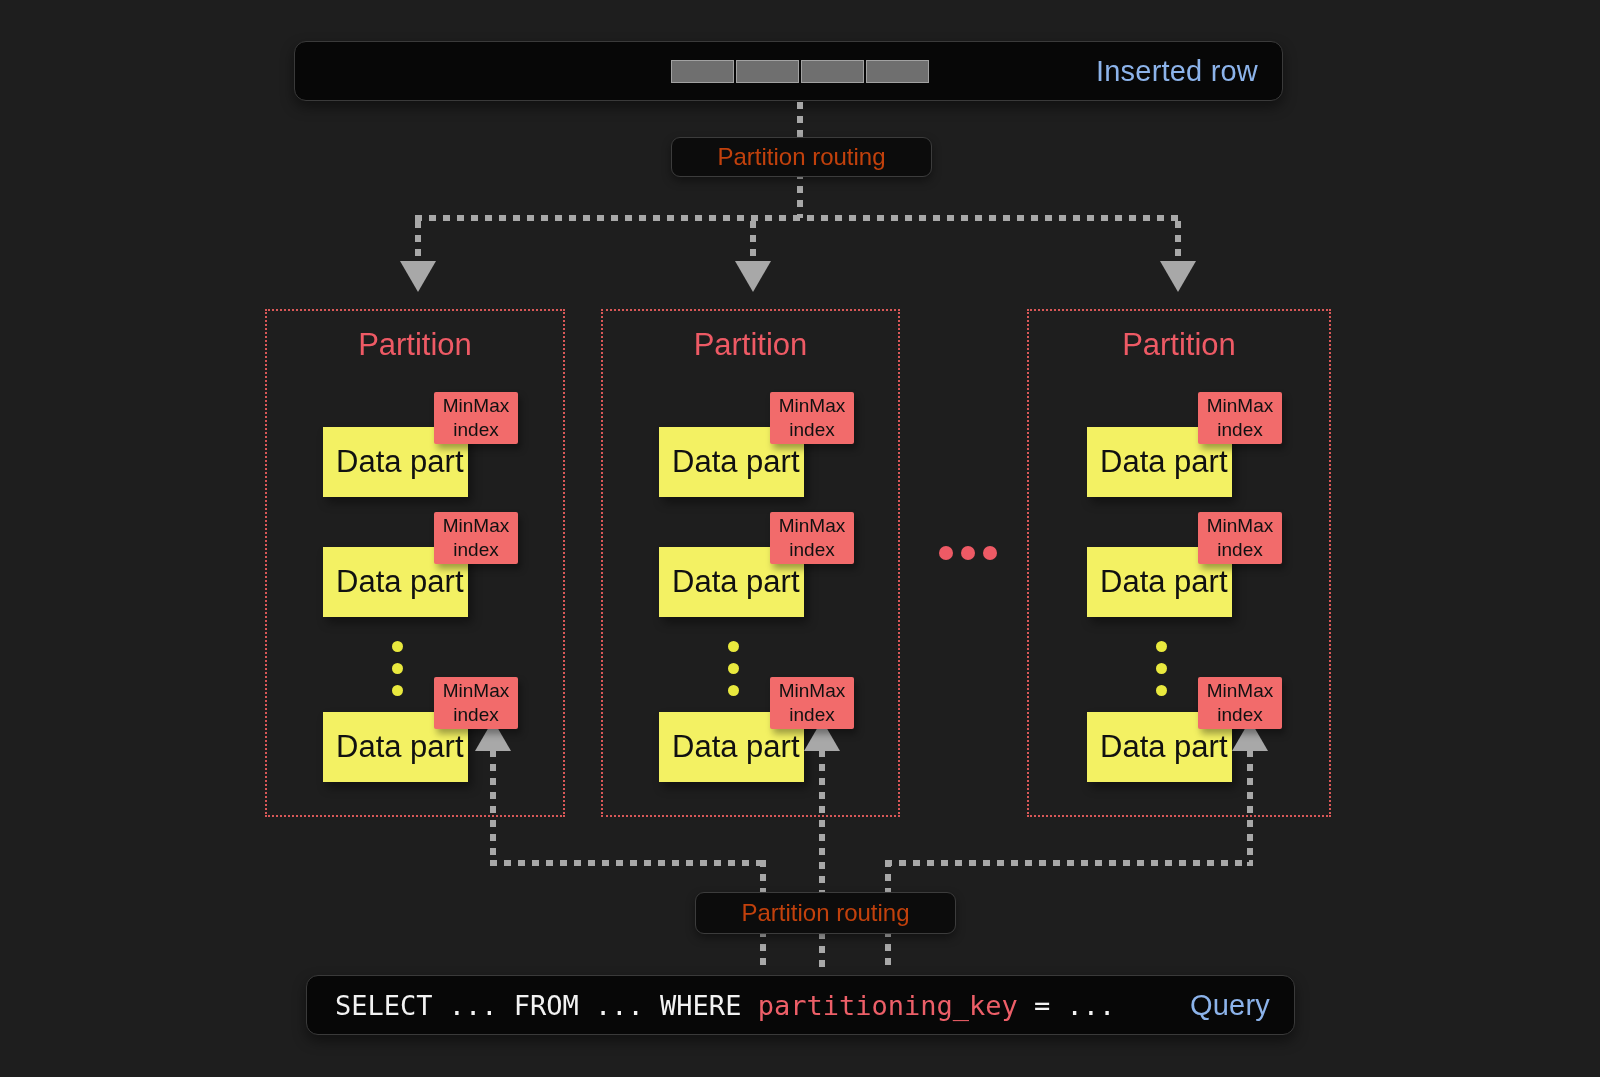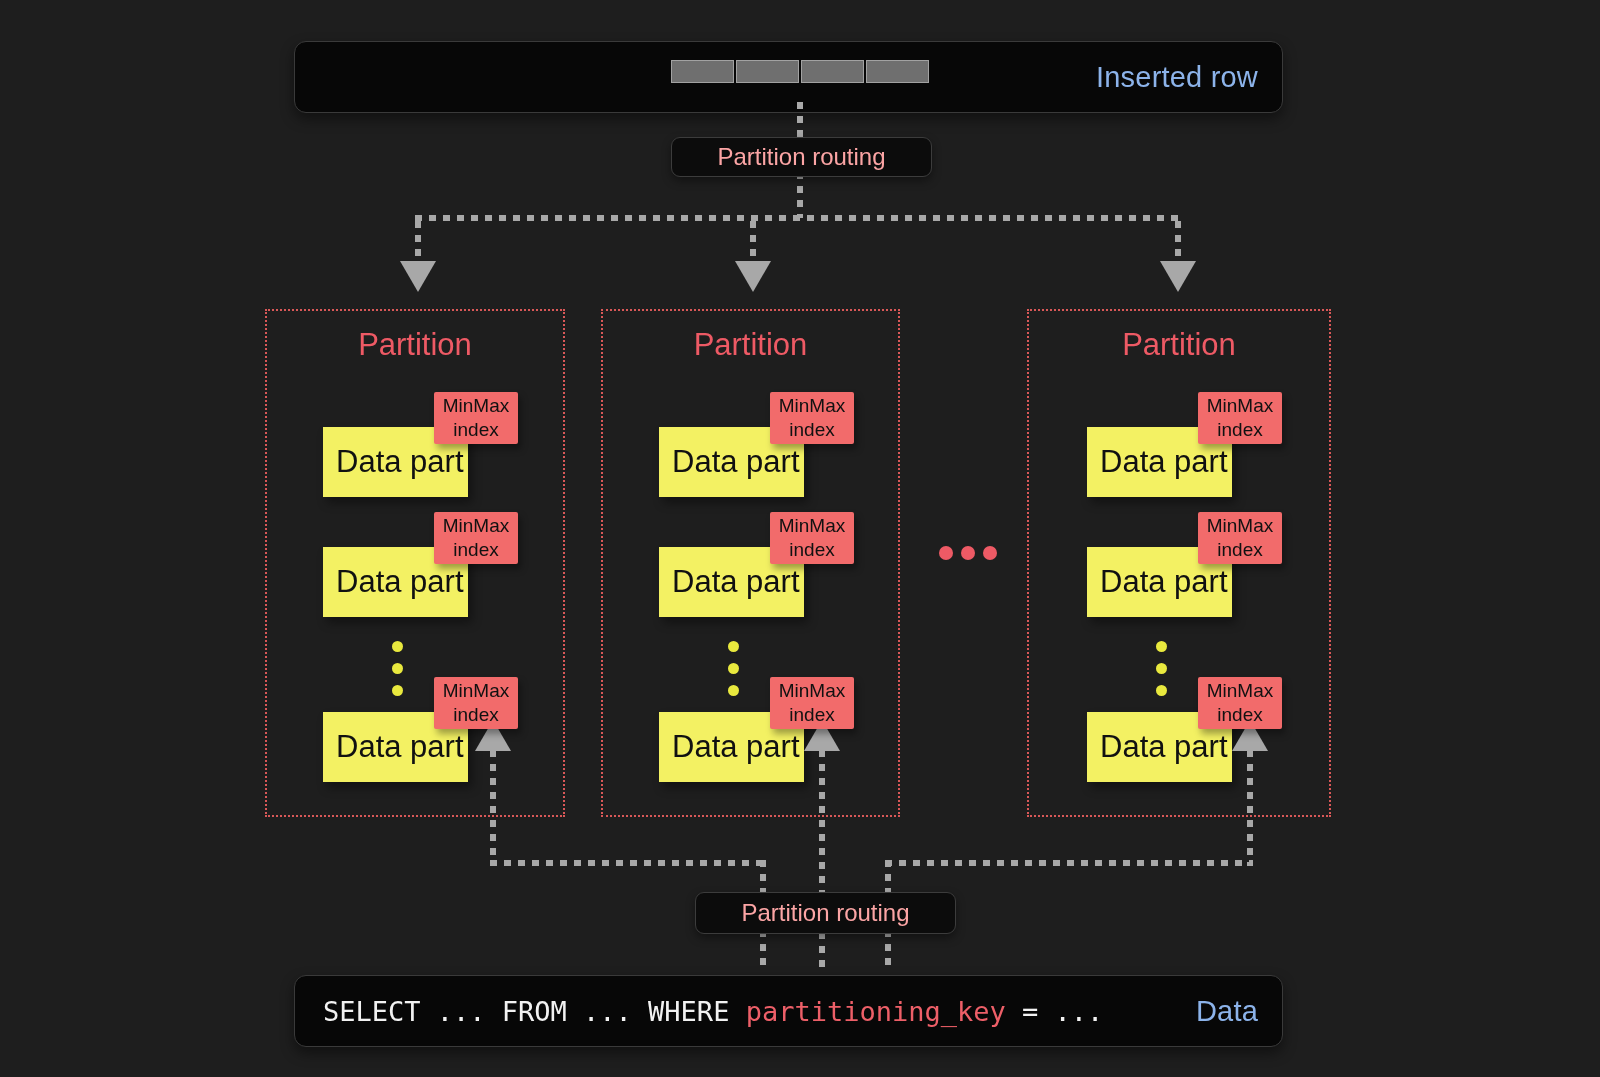--- a/index.html
+++ b/index.html
@@ -3,27 +3,27 @@
 <meta charset="utf-8">
 <style>
   html,body{margin:0;padding:0;background:#161616;}
   .stage{
     position:relative;width:1600px;height:1077px;overflow:hidden;
     background:#1e1e1e;
     font-family:"Liberation Sans",sans-serif;
   }
   
   .bar{
-    position:absolute;left:294px;width:989px;height:72px;
+    position:absolute;left:294px;width:989px;height:60px;
     background:#070707;border:1px solid #3a3a3a;border-radius:12px;
     box-shadow:0 6px 14px rgba(0,0,0,.45);
     box-sizing:border-box;
   }
   .bar.top{top:41px;}
-  .bar.bottom{top:975px;}
+  .bar.bottom{top:975px;margin-left:12px;}
   .bar-label{
     position:absolute;right:24px;top:50%;transform:translateY(-50%);
     color:#8cb3ea;font-size:29px;letter-spacing:.2px;
   }
   .segments{
     position:absolute;left:376px;top:18px;width:258px;height:23px;
     display:flex;gap:2px;
   }
   .segment{
     flex:1;background:#6f6f6f;border:1px solid #a2a2a2;box-sizing:border-box;
@@ -32,21 +32,21 @@
     position:absolute;left:28px;top:50%;transform:translateY(-50%);
     font-family:"DejaVu Sans Mono",monospace;font-size:27px;color:#f2f2f2;
     white-space:pre;
   }
   .sql .key{color:#ed5f68;}
   
   .pill{
     position:absolute;width:259px;height:38px;z-index:3;
     background:#0c0c0c;border:1px solid #3c3c3c;border-radius:9px;
     display:flex;align-items:center;justify-content:center;
-    color:#fca5a5;font-size:24px;
+    color:#c2410c;font-size:24px;
     box-shadow:0 4px 10px rgba(0,0,0,.4);
   }
   
   .dv{position:absolute;width:6px;z-index:1;
       background:repeating-linear-gradient(180deg,#a8a8a8 0 7px,transparent 7px 14px);}
   .dh{position:absolute;height:6px;z-index:1;
       background:repeating-linear-gradient(90deg,#a8a8a8 0 7px,transparent 7px 14px);}
   .arr-down{position:absolute;width:0;height:0;z-index:1;
       border-left:18px solid transparent;border-right:18px solid transparent;
       border-top:31px solid #a8a8a8;}
@@ -198,16 +198,16 @@
 
   <div class="dv" style="left:760px;top:860px;height:108px;"></div>
   <div class="dv" style="left:885px;top:860px;height:108px;"></div>
 
   <div class="pill" style="left:695px;top:892px;width:259px;height:40px;">
     <span>Partition routing</span>
   </div>
 
   <div class="bar bottom">
     <div class="sql"><span>SELECT ... FROM ... WHERE </span><span class="key">partitioning_key</span><span> = ...</span></div>
-    <div class="bar-label">Data</div>
+    <div class="bar-label">Query</div>
   </div>
 
 </div>
 
 </body></html>

